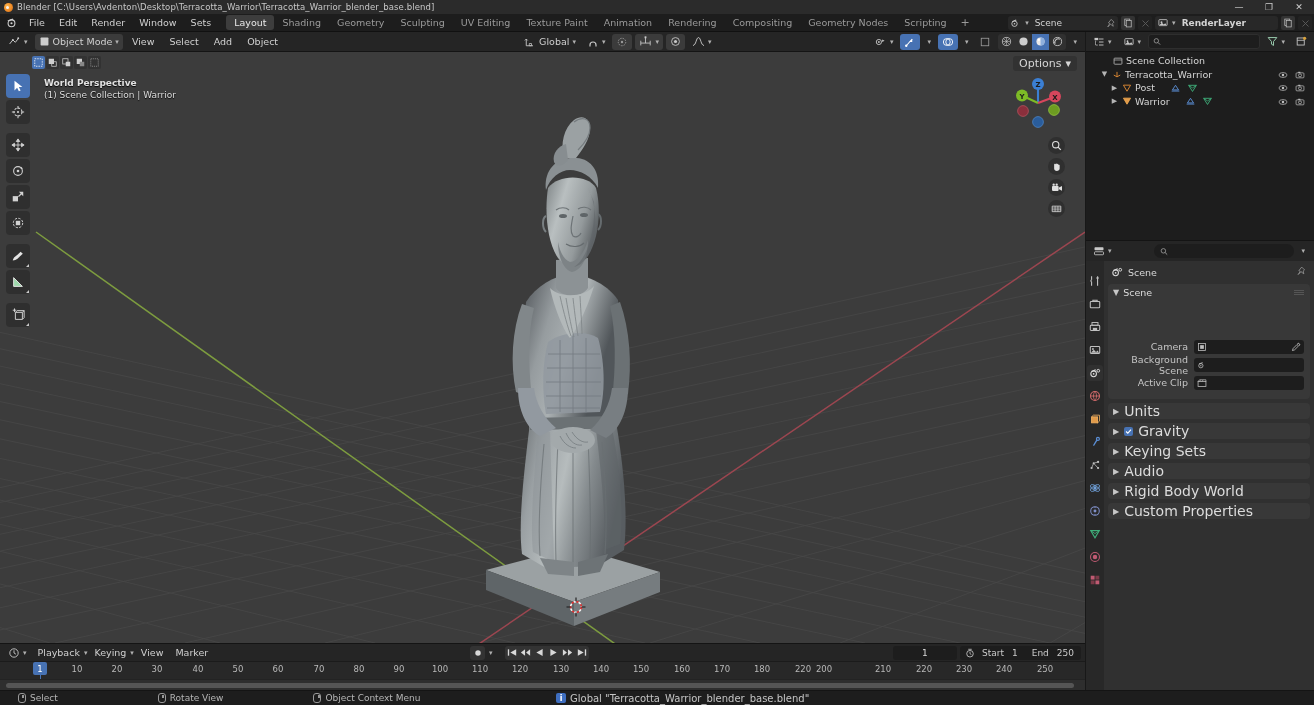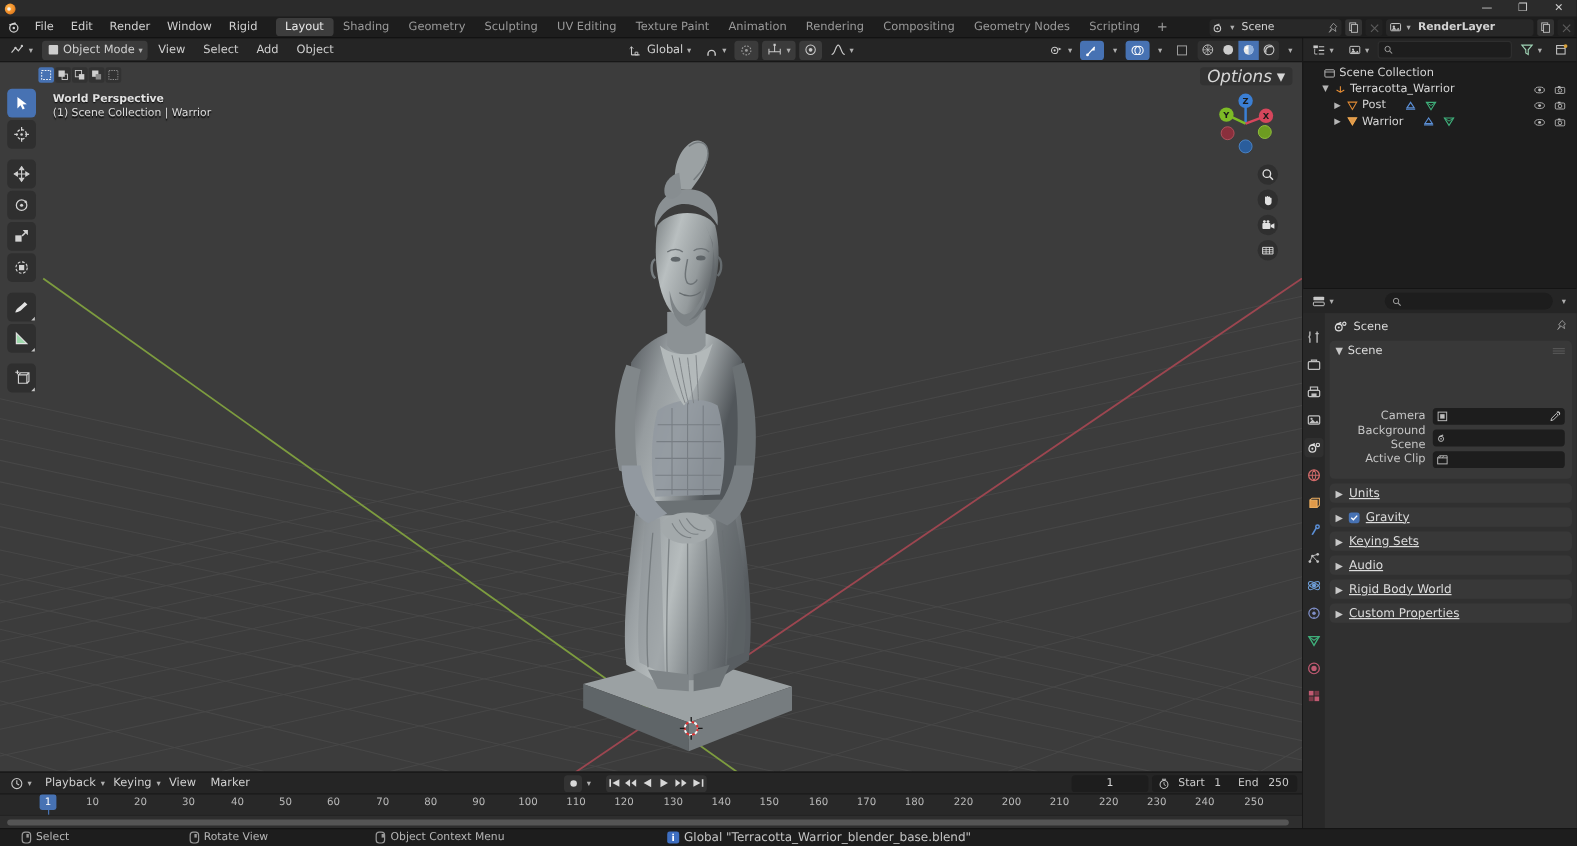--- a/index.html
+++ b/index.html
@@ -90,21 +90,21 @@
     display:flex;align-items:center;justify-content:center; position:relative;
   }
   .tool.active{ background:#4772b3; }
   .tool .corner{ position:absolute; right:1.5px; bottom:1.5px; width:0;height:0;
     border-left:3px solid transparent; border-bottom:3px solid #c9c9c9;}
   .toolgap{ height:5px;}
 
   
   .optbtn{ position:absolute; right:8px; top:4px; height:15px; padding:0 6px; background:#303030dd;
            border-radius:3px; display:flex; align-items:center; gap:4px;}
-  .optbtn span{ font-size:14px; color:#d6d6d6;font-style:italic;}
+  .optbtn span{ font-size:11px; color:#d6d6d6;}
 
   
   .gizmo{ position:absolute; right:18px; top:22px; width:58px; height:58px;}
   
   .navbtns{ position:absolute; right:20px; top:85px; display:flex; flex-direction:column; gap:4px;}
   .navbtn{ width:17px;height:17px;border-radius:50%; background:#2c2c2ccc;
            display:flex;align-items:center;justify-content:center;}
 
   
   .statue{ position:absolute; left:478px; top:40px; width:190px; height:540px; }
@@ -151,21 +151,21 @@
   .panel-head .grip{ position:absolute; right:6px; top:6px; width:10px; height:4px;}
   .panel-head .grip i{ display:block; height:1px; background:#555; margin-bottom:1px;}
   .panel-body{ padding:3px 6px 6px 6px;margin-top:36px; }
   .prow{ display:flex; align-items:center; height:15px; margin-bottom:3px;}
   .prow .lab{ width:80px; text-align:right; padding-right:6px; font-size:9.5px; color:#c5c5c5;}
   .pfield{ flex:1; height:14px; background:#1d1d1d; border-radius:3px; display:flex; align-items:center;
            padding:0 3px; gap:4px; position:relative;}
   .pfield .eyedrop{ position:absolute; right:3px; top:2px;}
   .closed{ background:#383838; border-radius:4px; height:16px; display:flex; align-items:center; gap:5px;
            padding:0 5px; margin-top:4px; position:relative;}
-  .closed .t{ font-size:10px; color:#dcdcdc;text-decoration:underline;}
+  .closed .t{ font-size:14px; color:#dcdcdc;}
   .chk{ width:9px;height:9px; background:#4772b3; border-radius:2px; display:flex;align-items:center;justify-content:center;}
   .chk svg{ display:block;}
 
   
   .timeline{ position:absolute; left:0; top:643px; width:1085px; height:47px; background:#282828;
              border-top:1px solid #141414;}
   .tl-header{ height:18px; background:#252525; display:flex; align-items:center; padding:0 4px; gap:2px;
               border-bottom:1px solid #1b1b1b;}
   .tl-menu{ padding:0 5px; font-size:9.5px; color:#d0d0d0; height:16px; line-height:16px;}
   .tl-center{ position:absolute; left:470px; display:flex; align-items:center; gap:4px;}
@@ -200,40 +200,41 @@
   .st-version{ position:absolute; right:6px; font-size:9px; color:#9d9d9d;margin-top:36px;}
   svg{ display:block; }
 </style>
 </head>
 <body>
 
 <div class="app">
 
   <div class="titlebar">
     <div class="blender-logo"></div>
+    <div class="tname">Blender [C:\Users\Avdenton\Desktop\Terracotta_Warrior\Terracotta_Warrior_blender_base.blend]</div>
     <div class="winbtns">
       <div class="winbtn">—</div>
       <div class="winbtn">❐</div>
       <div class="winbtn close">✕</div>
     </div>
   </div>
 
   <div class="topbar">
     <div class="tb-icon">
       <svg width="13" height="13" viewBox="0 0 16 16">
           <circle cx="8" cy="9" r="4.2" fill="none" stroke="#d0d0d0" stroke-width="1.3"></circle>
           <circle cx="8" cy="9" r="1.3" fill="#d0d0d0"></circle>
           <path d="M3 5.5 L9.5 3.2 L10.2 4.6 L4 6.6 Z" fill="#d0d0d0"></path>
         </svg>
     </div>
     <div class="menu-item">File</div>
     <div class="menu-item">Edit</div>
     <div class="menu-item">Render</div>
     <div class="menu-item">Window</div>
-    <div class="menu-item">Rigid</div>
+    <div class="menu-item">Sets</div>
     <div class="wsp-sep"></div>
     <div class="wsp active">Layout</div>
     <div class="wsp">Shading</div>
     <div class="wsp">Geometry</div>
     <div class="wsp">Sculpting</div>
     <div class="wsp">UV Editing</div>
     <div class="wsp">Texture Paint</div>
     <div class="wsp">Animation</div>
     <div class="wsp">Rendering</div>
     <div class="wsp">Compositing</div>
@@ -766,21 +767,21 @@
       <div class="vh-btn flat">
         <svg width="11" height="11" viewBox="0 0 14 14">
             <rect x="1.5" y="2.5" width="9" height="9" fill="none" stroke="#c9c9c9" stroke-width="1.1"></rect>
             <path d="M1.5 5.5 h9" stroke="#c9c9c9" stroke-width="1"></path>
             <circle cx="11" cy="3" r="2" fill="#d8a23c"></circle>
           </svg>
       </div>
     </div>
     <div class="ol-body">
 
-      <div class="ol-row" style="padding-left:5px">
+      <div class="ol-row" style="padding-left:15px">
         <span class="disc"></span>
         <svg width="10" height="10" viewBox="0 0 14 14">
             <rect x="1.5" y="3" width="11" height="8.5" rx="1" fill="none" stroke="#bdbdbd" stroke-width="1.1"></rect>
             <path d="M1.5 5.6 h11" stroke="#bdbdbd" stroke-width="1"></path>
           </svg>
         <span class="nm">Scene Collection</span>
       </div>
 
       <div class="ol-row" style="padding-left:14px">
         <span class="disc">▼</span>
@@ -1191,21 +1192,21 @@
       <div class="tickno" style="left:440px">100</div>
       <div class="tickno" style="left:480px">110</div>
       <div class="tickno" style="left:520px">120</div>
       <div class="tickno" style="left:561px">130</div>
       <div class="tickno" style="left:601px">140</div>
       <div class="tickno" style="left:641px">150</div>
       <div class="tickno" style="left:682px">160</div>
       <div class="tickno" style="left:722px">170</div>
       <div class="tickno" style="left:762px">180</div>
       <div class="tickno" style="left:803px">220</div>
-      <div class="tickno" style="left:843px">200</div>
+      <div class="tickno" style="left:824px">200</div>
       <div class="tickno" style="left:883px">210</div>
       <div class="tickno" style="left:924px">220</div>
       <div class="tickno" style="left:964px">230</div>
       <div class="tickno" style="left:1004px">240</div>
       <div class="tickno" style="left:1045px">250</div>
     </div>
 
     <div class="tl-strip">
       <div class="tl-scroll"></div>
     </div>

